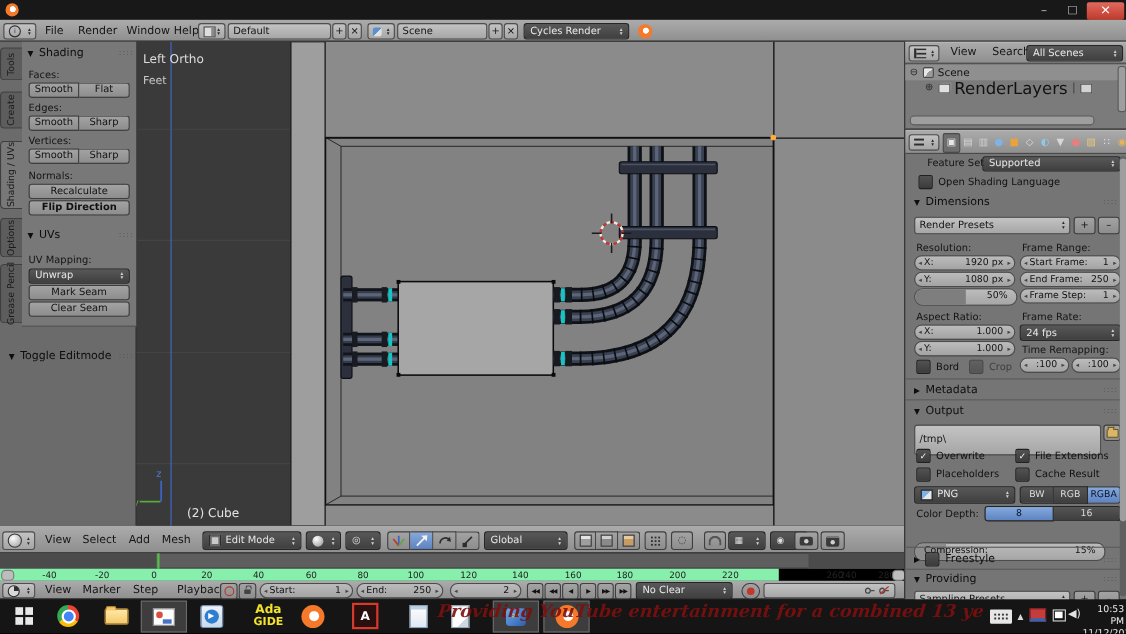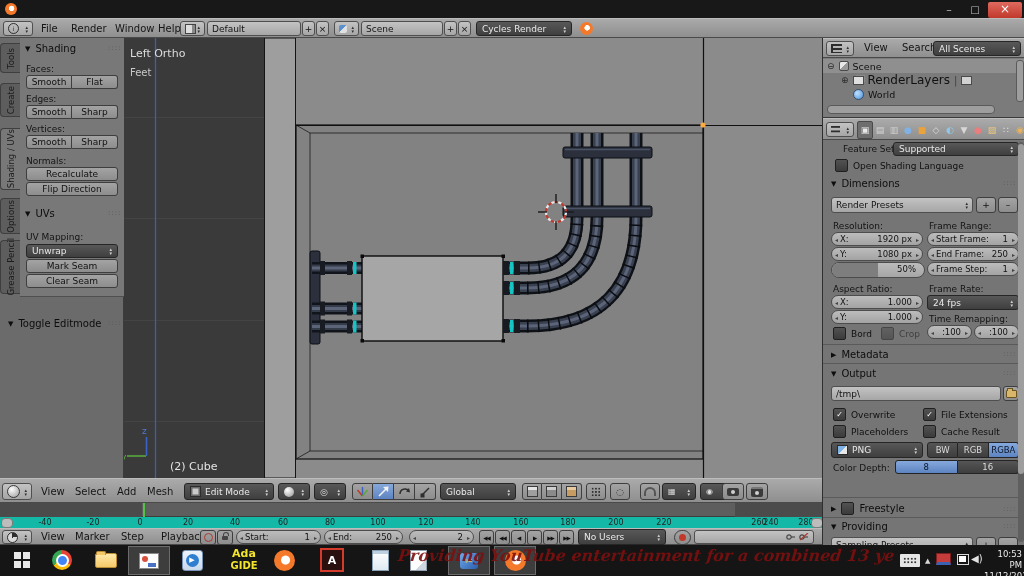--- a/index.html
+++ b/index.html
@@ -134,21 +134,21 @@
   <span class="abs" style="left:26px;top:56px;font-size:9px;">Edges:</span>
   <div class="abs tbtn" style="left:26px;top:67px;width:46px;height:14px;border-radius:3px 0 0 3px;">Smooth</div>
   <div class="abs tbtn" style="left:72px;top:67px;width:46px;height:14px;border-radius:0 3px 3px 0;border-left:none;">Sharp</div>
 
   <span class="abs" style="left:26px;top:86px;font-size:9px;">Vertices:</span>
   <div class="abs tbtn" style="left:26px;top:97px;width:46px;height:14px;border-radius:3px 0 0 3px;">Smooth</div>
   <div class="abs tbtn" style="left:72px;top:97px;width:46px;height:14px;border-radius:0 3px 3px 0;border-left:none;">Sharp</div>
 
   <span class="abs" style="left:26px;top:118px;font-size:9px;">Normals:</span>
   <div class="abs tbtn" style="left:26px;top:129px;width:92px;height:14px;">Recalculate</div>
-  <div class="abs tbtn" style="left:26px;top:144px;width:92px;height:14px;">Flip Direction</div>
+  <div class="abs tbtn" style="left:26px;top:144px;width:92px;height:14px;font-weight:bold;">Flip Direction</div>
 
   <div class="abs phead" style="left:25px;top:170px;">
     <span style="font-size:7px;">▼</span>
     <span>UVs</span>
   </div>
   <span class="abs grip" style="left:108px;top:171px;">::::</span>
   <span class="abs" style="left:26px;top:194px;font-size:9px;">UV Mapping:</span>
   <div class="abs wd" style="left:26px;top:206px;width:92px;height:14px;">
     <span>Unwrap</span>
       <span class="ar"></span>
@@ -390,21 +390,21 @@
     </div>
   </div>
 </div>
 
 <div class="abs" style="left:0;top:503px;width:822px;height:42px;">
   <div class="abs" style="left:0;top:0;width:822px;height:14px;background:#5e5e5e;border-bottom:1px solid #3d3d3d;box-sizing:border-box;">
     <div class="abs" style="left:0;top:0;width:142px;height:14px;background:#4b4b4b;"></div>
     <div class="abs" style="left:735px;top:0;width:87px;height:14px;background:#4b4b4b;"></div>
     <div class="abs" style="left:143px;top:0;width:2px;height:14px;background:#54c246;"></div>
   </div>
-  <div class="abs" style="left:0;top:14px;width:822px;height:11px;background:#14b8a6;text-decoration:underline;">
+  <div class="abs" style="left:0;top:14px;width:708px;height:11px;background:#86efac;text-decoration:underline;">
     <span class="rulnum" style="left:30px;">-40</span>
     <span class="rulnum" style="left:78px;">-20</span>
     <span class="rulnum" style="left:125px;">0</span>
     <span class="rulnum" style="left:173px;">20</span>
     <span class="rulnum" style="left:220px;">40</span>
     <span class="rulnum" style="left:268px;">60</span>
     <span class="rulnum" style="left:315px;">80</span>
     <span class="rulnum" style="left:363px;">100</span>
     <span class="rulnum" style="left:411px;">120</span>
     <span class="rulnum" style="left:458px;">140</span>
@@ -453,21 +453,21 @@
     <div class="abs row" style="left:479px;top:1px;">
       <div class="tbtn pb">◀◀</div>
       <div class="tbtn pb">◀◀</div>
       <div class="tbtn pb">◀</div>
       <div class="tbtn pb">▶</div>
       <div class="tbtn pb">▶▶</div>
       <div class="tbtn pb">▶▶</div>
     </div>
 
     <div class="abs wd" style="left:578px;top:0;width:88px;height:16px;">
-      <span>No Users</span>
+      <span>No Clear</span>
         <span class="ar"></span>
     </div>
     <div class="abs tbtn" style="left:674px;top:1px;width:17px;height:15px;border-radius:8px;">
       <span style="width:7px;height:7px;border-radius:50%;background:#c0392b;display:inline-block;"></span>
     </div>
     <div class="abs wl" style="left:694px;top:1px;width:120px;height:14px;justify-content:flex-end;gap:3px;">
       <svg width="10" height="8">
           <circle cx="3" cy="4" r="2.2" fill="none" stroke="#4a4a4a" stroke-width="1.2"></circle>
           <line x1="5" y1="4" x2="9" y2="4" stroke="#4a4a4a" stroke-width="1.2"></line>
         </svg>
@@ -495,27 +495,23 @@
   </div>
 
   <div class="abs" style="left:0;top:21px;width:202px;height:14px;background:#8f8f8f;display:flex;align-items:center;gap:4px;padding-left:4px;box-sizing:border-box;">
     <span style="font-size:9px;color:#2b2b2b;">⊖</span>
     <span style="width:8px;height:8px;border-radius:2px;background:linear-gradient(135deg,#e8e8e8 50%,#9a9a9a 50%);border:1px solid #4a4a4a;"></span>
     <span style="font-size:9.5px;color:#111;">Scene</span>
   </div>
   <div class="abs" style="left:0;top:35px;width:202px;height:14px;display:flex;align-items:center;gap:4px;padding-left:18px;box-sizing:border-box;">
     <span style="font-size:9px;color:#2b2b2b;">⊕</span>
     <span style="width:9px;height:7px;background:#e0e0e0;border:1px solid #4a4a4a;box-shadow:2px -2px 0 -1px #8a8a8a;"></span>
-    <span style="font-size:12px;color:#111;">RenderLayers</span>
+    <span style="font-size:15px;color:#111;">RenderLayers</span>
     <span style="color:#3f3f3f;">|</span>
     <span style="width:9px;height:7px;background:#d2d2d2;border:1px solid #4a4a4a;"></span>
-  </div>
-  <div class="abs" style="left:0;top:49px;width:202px;height:14px;display:flex;align-items:center;gap:4px;padding-left:30px;box-sizing:border-box;">
-    <span style="width:9px;height:9px;border-radius:50%;background:radial-gradient(circle at 35% 35%,#bfe0ff,#4a90d9);border:1px solid #33506e;"></span>
-    <span style="font-size:9.5px;color:#111;">World</span>
   </div>
 
   <div class="abs" style="left:4px;top:67px;width:166px;height:7px;border-radius:4px;background:#9e9e9e;border:1px solid #5a5a5a;"></div>
   <div class="abs" style="left:193px;top:22px;width:6px;height:40px;border-radius:3px;background:#9e9e9e;border:1px solid #5a5a5a;"></div>
 </div>
 
 <div class="abs" style="left:822px;top:117px;width:202px;height:428px;background:#757575;border-left:1px solid #2f2f2f;border-top:1px solid #3a3a3a;box-sizing:border-box;overflow:hidden;">
 
   <div class="abs hdr" style="left:0;top:0;width:202px;height:22px;box-sizing:border-box;">
     <div class="abs wl" style="left:3px;top:3px;width:28px;height:15px;">
@@ -653,21 +649,21 @@
   </div>
   <span class="abs grip" style="left:180px;top:232px;">::::</span>
 
   <div class="abs" style="left:0;top:245px;width:202px;height:1px;background:#5a5a5a;"></div>
   <div class="abs phead" style="left:8px;top:250px;">
     <span style="font-size:7px;">▼</span>
     <span>Output</span>
   </div>
   <span class="abs grip" style="left:180px;top:251px;">::::</span>
 
-  <div class="abs wl pill" style="left:8px;top:268px;width:170px;height:15px;">
+  <div class="abs wl pill" style="left:8px;top:268px;width:170px;height:28px;">
     <span>/tmp\</span>
   </div>
   <div class="abs tbtn" style="left:180px;top:268px;width:16px;height:15px;">
     <span style="width:9px;height:6px;background:#d8b66a;border:1px solid #6a5420;border-radius:1px;display:inline-block;position:relative;">
       <span style="position:absolute;left:0;top:-2.5px;width:4px;height:2px;background:#d8b66a;border:1px solid #6a5420;border-bottom:none;"></span>
       </span>
   </div>
 
   <div class="abs cr" style="left:10px;top:290px;">
     <span class="chk">✓</span>
@@ -696,20 +692,25 @@
     <div>RGB</div>
     <div class="on">RGBA</div>
   </div>
 
   <span class="abs" style="left:10px;top:345px;font-size:9px;">Color Depth:</span>
   <div class="abs seg" style="left:72px;top:342px;width:124px;height:14px;">
     <div class="on">8</div>
     <div>16</div>
   </div>
 
+  <div class="abs sl" style="left:8px;top:359px;width:172px;height:15px;">
+    <div class="fill" style="width:16%;background:#8d8d8d;"></div>
+    <span class="sll" style="top:2px;">Compression:</span>
+    <span class="slr" style="top:2px;">15%</span>
+  </div>
 
   <div class="abs" style="left:0;top:379px;width:202px;height:1px;background:#5a5a5a;"></div>
   <div class="abs phead" style="left:8px;top:384px;">
     <span style="font-size:7px;">▶</span>
     <span class="chk"></span>
     <span>Freestyle</span>
   </div>
   <span class="abs grip" style="left:180px;top:387px;">::::</span>
 
   <div class="abs" style="left:0;top:399px;width:202px;height:1px;background:#5a5a5a;"></div>

